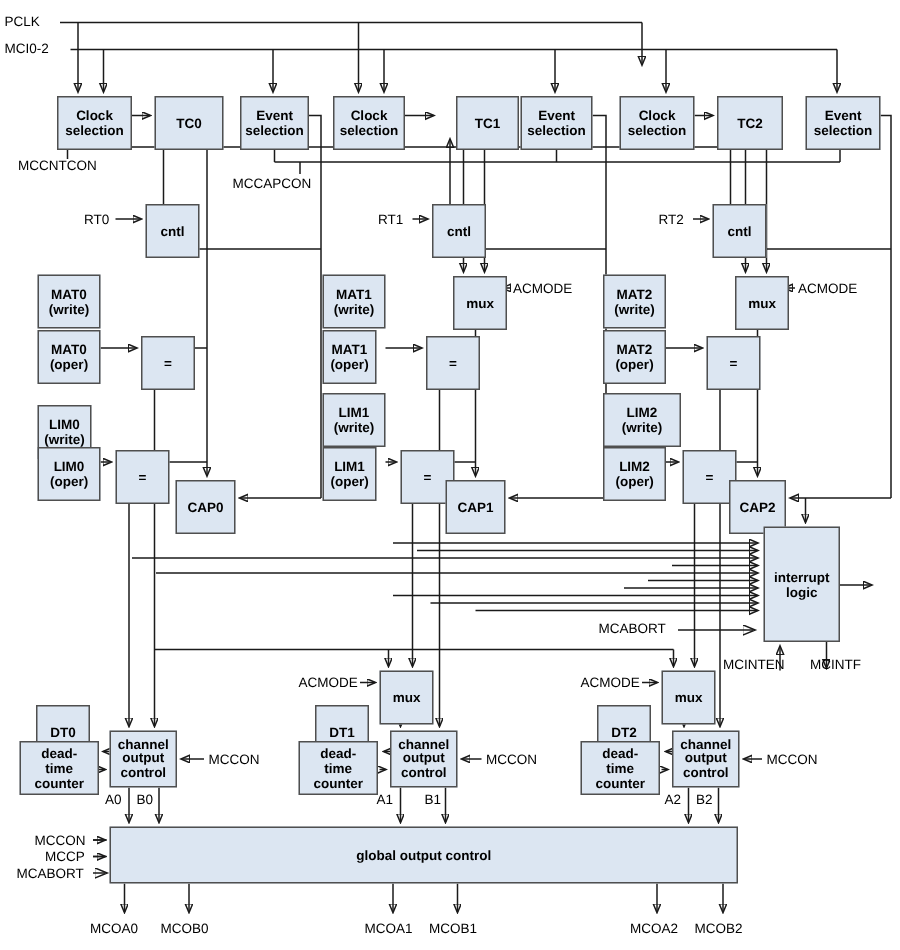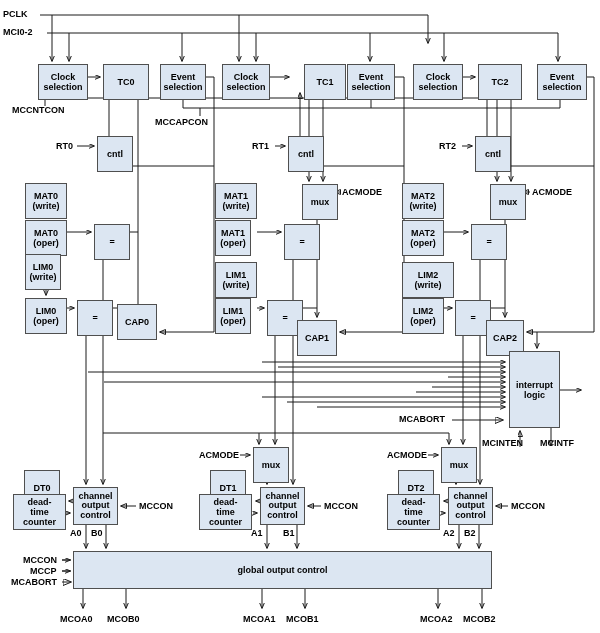--- a/index.html
+++ b/index.html
@@ -6,21 +6,21 @@
     --bg:#ffffff; --fill:#dce6f2; --border:#4f4f4f; --wire:#1a1a1a; --text:#000000;
   }
   html,body{margin:0;padding:0;background:var(--bg);}
   .canvas{position:relative;width:600px;height:633px;background:var(--bg);
     font-family:"Liberation Sans",sans-serif;color:var(--text);overflow:hidden;}
   .wires{position:absolute;left:0;top:0;}
   .wires path{stroke:var(--wire);stroke-width:1;fill:none;}
   .box{position:absolute;box-sizing:border-box;background:var(--fill);
     border:1px solid var(--border);display:flex;align-items:center;justify-content:center;
     text-align:center;font-size:9px;line-height:10px;font-weight:bold;padding:17px;}
-  .lbl{position:absolute;font-size:9px;line-height:10px;font-weight:bold;white-space:nowrap;}
+  .lbl{position:absolute;font-size:9px;line-height:10px;font-weight:normal;white-space:nowrap;}
 </style>
 </head>
 <body>
 
 <div class="canvas">
 
 <svg class="wires" width="600" height="633" viewBox="0 0 600 633">
   <defs>
     <marker id="m" markerWidth="7" markerHeight="6" refX="5.5" refY="2.5" orient="auto">
       <path d="M0,0 L6,2.5 L0,5 Z" fill="#1a1a1a" stroke="none"></path>
@@ -179,24 +179,24 @@
 <div class="box" style="left:478px;top:64px;width:44px;height:26px">TC2</div>
 <div class="box" style="left:537px;top:64px;width:50px;height:26px">Event selection</div>
 
 <div class="box" style="left:97px;top:136px;width:24px;height:20px">cntl</div>
 <div class="box" style="left:288px;top:136px;width:24px;height:20px">cntl</div>
 <div class="box" style="left:475px;top:136px;width:24px;height:20px">cntl</div>
 
 <div class="box" style="left:25px;top:183px;width:42px;height:24px">MAT0 (write)</div>
 <div class="box" style="left:25px;top:220px;width:42px;height:24px">MAT0 (oper)</div>
 <div class="box" style="left:94px;top:224px;width:18px;height:16px">=</div>
-<div class="box" style="left:25px;top:254px;width:22px;height:24px">LIM0 (write)</div>
+<div class="box" style="left:25px;top:270px;width:22px;height:24px">LIM0 (write)</div>
 <div class="box" style="left:25px;top:298px;width:42px;height:24px">LIM0 (oper)</div>
 <div class="box" style="left:77px;top:300px;width:18px;height:16px">=</div>
-<div class="box" style="left:117px;top:304px;width:40px;height:23px">CAP0</div>
+<div class="box" style="left:117px;top:320px;width:40px;height:23px">CAP0</div>
 
 <div class="box" style="left:215px;top:183px;width:42px;height:24px">MAT1 (write)</div>
 <div class="box" style="left:215px;top:220px;width:30px;height:24px">MAT1 (oper)</div>
 <div class="box" style="left:284px;top:224px;width:18px;height:16px">=</div>
 <div class="box" style="left:215px;top:262px;width:42px;height:24px">LIM1 (write)</div>
 <div class="box" style="left:215px;top:298px;width:35px;height:24px">LIM1 (oper)</div>
 <div class="box" style="left:267px;top:300px;width:18px;height:16px">=</div>
 <div class="box" style="left:302px;top:184px;width:30px;height:17px">mux</div>
 <div class="box" style="left:297px;top:320px;width:40px;height:23px">CAP1</div>
 

